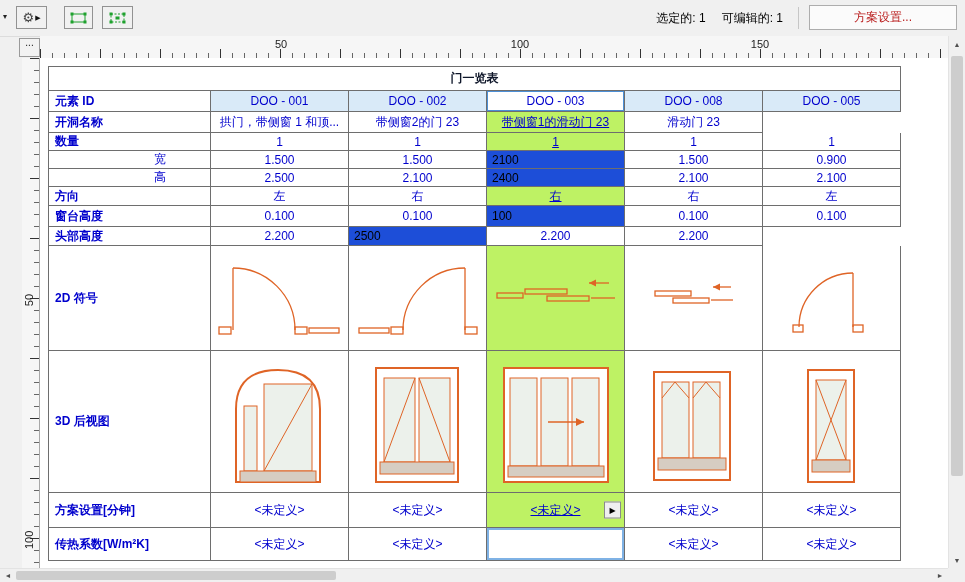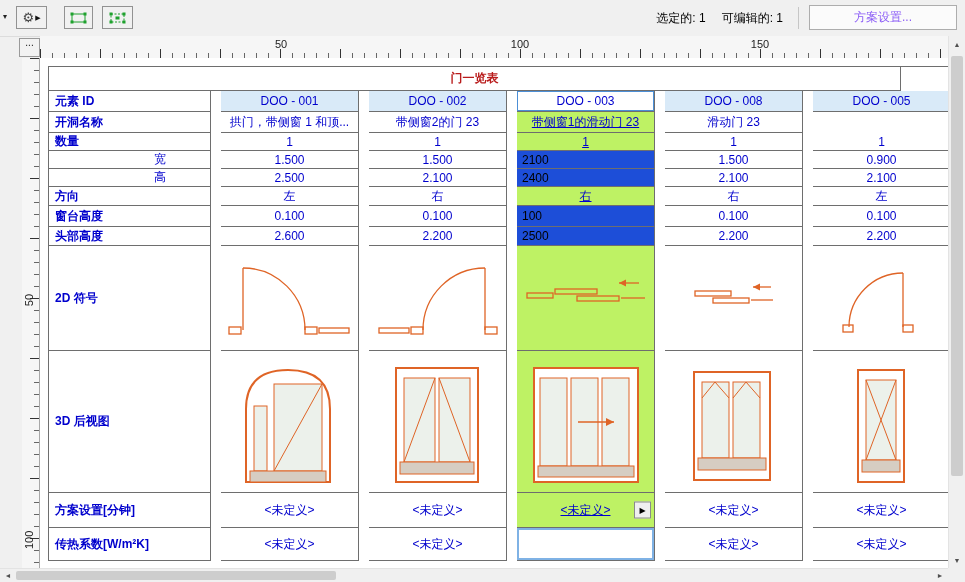--- a/index.html
+++ b/index.html
@@ -14,21 +14,21 @@
           display:flex;align-items:center;justify-content:center;box-sizing:border-box;}
   .gear-btn{left:16px;width:31px;gap:1px;}
   .gear-glyph{font-size:13px;color:#444;line-height:1;}
   .gear-arrow{font-size:7px;color:#111;line-height:1;}
   .gbtn1{left:64px;width:29px;}
   .gbtn2{left:102px;width:31px;}
   .status{position:absolute;right:182px;top:0;height:36px;display:flex;align-items:center;
           gap:16px;color:#000;}
   .tb-sep{position:absolute;right:166px;top:7px;width:1px;height:22px;background:#C6C6C6;}
   .settings-btn{position:absolute;right:8px;top:5px;width:148px;height:25px;
-                border:1px solid #ADADAD;background:#FBFBFB;color:#8b5cf6;font-size:12px;
+                border:1px solid #ADADAD;background:#FBFBFB;color:#b91c1c;font-size:12px;
                 display:flex;align-items:center;justify-content:center;box-sizing:border-box;
                 font-family:"Liberation Sans",sans-serif;}
 
   
   .ruler-corner{position:absolute;left:19px;top:38px;width:21px;height:19px;
                 border:1px solid #9A9A9A;background:#F2F2F2;box-sizing:border-box;
                 display:flex;align-items:flex-start;justify-content:center;font-size:10px;
                 line-height:8px;color:#222;}
   .ruler-h{position:absolute;left:40px;top:36px;right:17px;height:22px;background:#F6F6F6;
            border-bottom:1px solid #A8A8A8;}
@@ -49,22 +49,22 @@
   .vnum1{top:236px;} .vnum2{top:476px;}
 
   
   .canvas{position:absolute;left:40px;top:58px;right:17px;bottom:14px;background:#FFF;overflow:hidden;}
   .table{position:absolute;left:8px;top:8px;border-top:1px solid #6E6E6E;border-left:1px solid #6E6E6E;
          background:#fff;width:max-content;}
   .row{display:flex;width:max-content;}
   .cell{box-sizing:border-box;border-right:1px solid #6E6E6E;border-bottom:1px solid #6E6E6E;
         display:flex;align-items:center;justify-content:center;color:#0000CD;font-size:12px;
         overflow:hidden;white-space:nowrap;position:relative;background:#fff;}
-  .c0{width:162px;} .c{width:138px;margin-left:10px;}
-  .title-cell{width:852px;font-weight:bold;color:#b91c1c;}
+  .c0{width:162px;} .c{width:138px;}
+  .title-cell{width:852px;font-weight:bold;color:#0f172a;}
   .label{justify-content:flex-start;padding-left:6px;font-weight:bold;}
   .sublabel{justify-content:flex-end;padding-right:44px;font-weight:normal;}
   .hdr{background:#D9EAF8;}
   .hdr.sel{background:#fff;box-shadow:inset 0 0 0 1px #4C8FD6;}
   .hilite{background:#bef264;text-decoration:underline;}
   .edit{background:#1d4ed8;color:#000;justify-content:flex-start;padding-left:5px;}
   .active-edit{background:#fff;box-shadow:inset 0 0 0 2px #7FB2E5;}
   .r-title .cell{height:24px;} .r-id .cell{height:21px;} .r-name .cell{height:21px;}
   .r-qty .cell{height:18px;} .r-w .cell{height:18px;} .r-h .cell{height:18px;}
   .r-dir .cell{height:19px;} .r-sill .cell{height:21px;} .r-head .cell{height:19px;}
@@ -208,21 +208,20 @@
         <div class="cell c0 label">窗台高度</div>
         <div class="cell c">0.100</div>
         <div class="cell c">0.100</div>
         <div class="cell c edit">100</div>
         <div class="cell c">0.100</div>
         <div class="cell c">0.100</div>
       </div>
 
       <div class="row r-head">
         <div class="cell c0 label">头部高度</div>
-        <div class="cell c">2.600</div>
         <div class="cell c">2.200</div>
         <div class="cell c edit">2500</div>
         <div class="cell c">2.200</div>
         <div class="cell c">2.200</div>
       </div>
 
       <div class="row r-2d">
         <div class="cell c0 label">2D 符号</div>
         <div class="cell c">
           <svg width="130" height="95" viewBox="0 0 130 95" fill="none" stroke="#DF6426" stroke-width="1.3">

